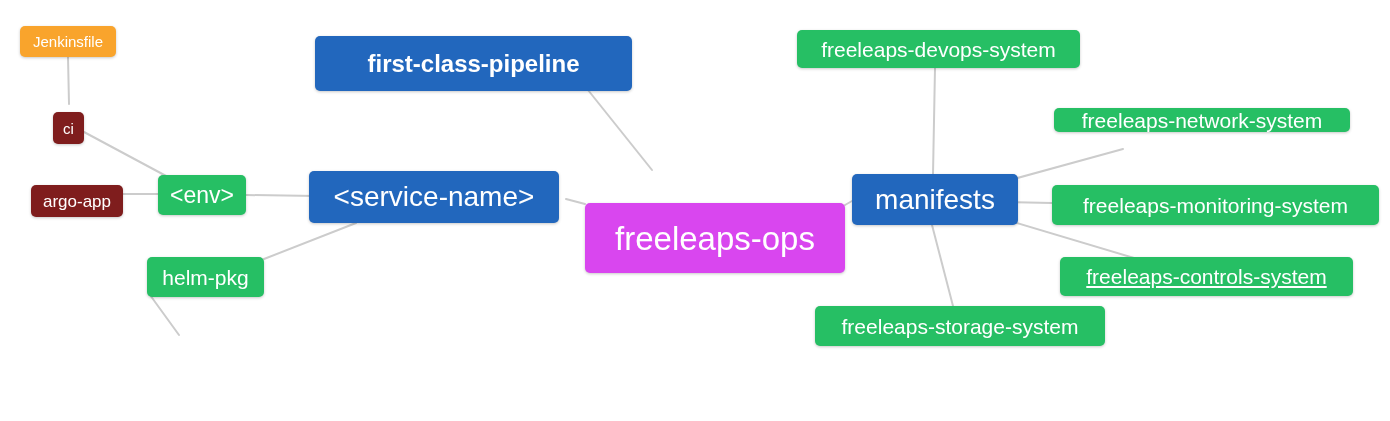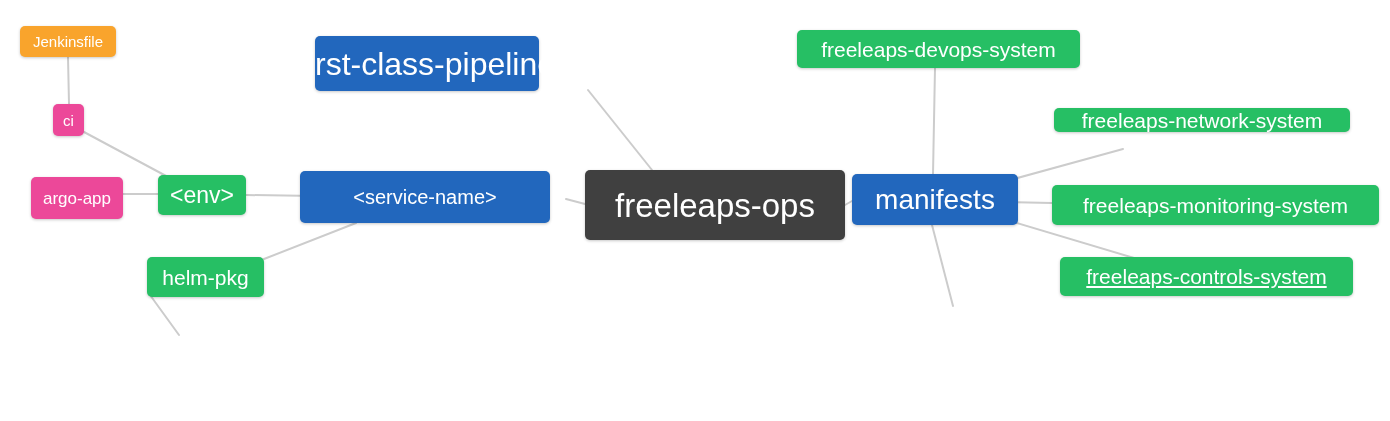--- a/index.html
+++ b/index.html
@@ -35,24 +35,24 @@
     justify-content: center;
     color: #ffffff;
     white-space: nowrap;
     border-radius: 5px;
     box-shadow: 0 1px 3px rgba(0,0,0,0.22);
     cursor: pointer;
     line-height: 1;
     box-sizing: border-box;
   }
   .c-orange { background: #F9A42C; }
-  .c-red    { background: #ec4899; }
+  .c-red    { background: #7f1d1d; margin-top: 8px; }
   .c-green  { background: #26BF64; }
   .c-blue   { background: #2267BD; }
-  .c-dark   { background: #404040; }
+  .c-dark   { background: #d946ef; margin-top: 33px; }
 </style>
 </head>
 <body>
 
 <div class="canvas">
 
   <svg class="edges" viewBox="0 0 1390 421">
     <line x1="68" y1="57" x2="69" y2="104"></line>
     <line x1="84" y1="132" x2="168" y2="177"></line>
     <line x1="123" y1="194" x2="158" y2="194"></line>
@@ -66,37 +66,38 @@
     <line x1="1010" y1="180" x2="1123" y2="149"></line>
     <line x1="1010" y1="202" x2="1052" y2="203"></line>
     <line x1="1010" y1="221" x2="1134" y2="258"></line>
     <line x1="932" y1="225" x2="953" y2="306"></line>
   </svg>
 
   <div class="node c-orange" style="left:20px;  top:26px;  width:96px;  height:31px; font-size:15px;">Jenkinsfile</div>
 
   <div class="node c-red" style="left:53px;  top:104px; width:31px;  height:32px; font-size:15px;">ci</div>
 
-  <div class="node c-red" style="left:31px;  top:177px; width:92px;  height:42px; font-size:17px;">argo-app</div>
+  <div class="node c-red" style="left:31px;  top:177px; width:92px;  height:32px; font-size:17px;">argo-app</div>
 
   <div class="node c-green" style="left:158px; top:175px; width:88px;  height:40px; font-size:23px;">&lt;env&gt;</div>
 
-  <div class="node c-blue" style="left:300px; top:171px; width:250px; height:52px; font-size:20px;">&lt;service-name&gt;</div>
+  <div class="node c-blue" style="left:309px; top:171px; width:250px; height:52px; font-size:28px;">&lt;service-name&gt;</div>
 
-  <div class="node c-blue" style="left:315px; top:36px;  width:224px; height:55px; font-size:32px;">first-class-pipeline</div>
+  <div class="node c-blue" style="left:315px; top:36px;  width:317px; height:55px; font-size:24px;font-weight:bold;">first-class-pipeline</div>
 
   <div class="node c-dark" style="left:585px; top:170px; width:260px; height:70px; font-size:33px;">freeleaps-ops</div>
 
   <div class="node c-blue" style="left:852px; top:174px; width:166px; height:51px; font-size:28px;">manifests</div>
 
   <div class="node c-green" style="left:147px; top:257px; width:117px; height:40px; font-size:21px;">helm-pkg</div>
 
 
   <div class="node c-green" style="left:797px;  top:30px;  width:283px; height:38px; font-size:21px;">freeleaps-devops-system</div>
 
   <div class="node c-green" style="left:1054px; top:108px; width:296px; height:24px; font-size:21px;">freeleaps-network-system</div>
 
   <div class="node c-green" style="left:1052px; top:185px; width:327px; height:40px; font-size:21px;">freeleaps-monitoring-system</div>
 
   <div class="node c-green" style="left:1060px; top:257px; width:293px; height:39px; font-size:21px;text-decoration:underline;">freeleaps-controls-system</div>
 
+  <div class="node c-green" style="left:815px;  top:306px; width:290px; height:40px; font-size:21px;">freeleaps-storage-system</div>
 
 </div>
 
 </body></html>

